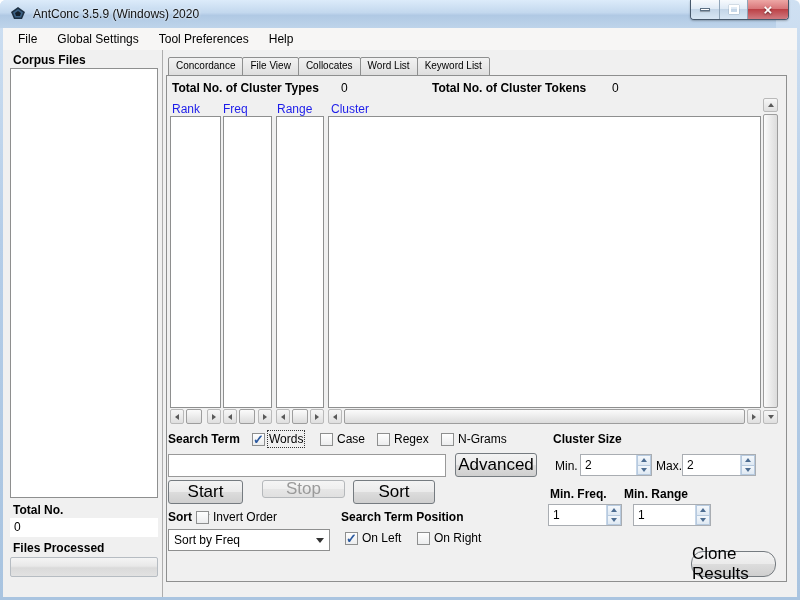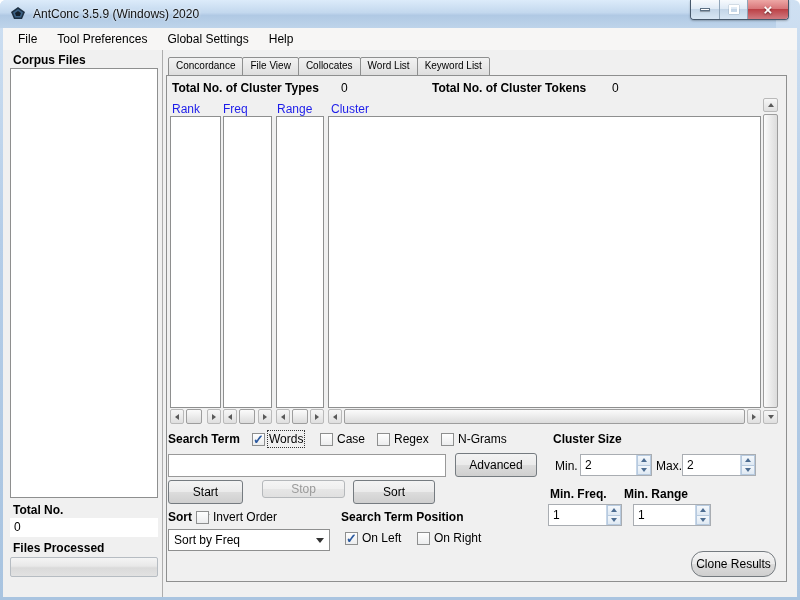--- a/index.html
+++ b/index.html
@@ -34,21 +34,21 @@
   
   .bodybg { position:absolute; left:3px; top:50px; width:794px; height:547px; background:#f0f0f0; }
 
   .b { font-weight:bold; }
   .lbl { position:absolute; font-size:12px; white-space:nowrap; }
   .bluehdr { color:#1d1dea; }
   .box { position:absolute; background:#fff; border:1px solid #8e8f8f; }
   .fieldplain { position:absolute; background:#fff; }
 
   .btn { position:absolute; display:flex; align-items:center; justify-content:center;
-         font-size:12px; border:1px solid #757b80; border-radius:3px;
+         font-size:17px; border:1px solid #757b80; border-radius:3px;
          background:linear-gradient(#f3f3f3,#ebebeb 48%,#dcdcdc 52%,#cfcfcf); cursor:default; }
   .btn.disabled { color:#9a9a9a; border-color:#b5b8bb;
          background:linear-gradient(#f5f5f5,#efefef 48%,#e6e6e6 52%,#e0e0e0); }
 
   .cb { position:absolute; width:13px; height:13px; background:linear-gradient(#fefefe,#ecedee);
         border:1px solid #8e8f8f; }
   .cb.on::after { content:"✓"; position:absolute; left:0px; top:-2px; font-size:13px; font-weight:bold; color:#2c5aa0; }
   .dotted { outline:1px dotted #333; outline-offset:1px; }
 
   .spin { position:absolute; background:#fff; border:1px solid #a9adb2; display:flex; }
@@ -113,22 +113,22 @@
           <span class="g-max"></span>
         </div>
       <div class="wbtn close" style="width:40px">
           <span class="g-close">×</span>
         </div>
     </div>
   </div>
 
   <div class="menubar">
     <span class="menu-item">File</span>
+    <span class="menu-item">Global Settings</span>
     <span class="menu-item">Tool Preferences</span>
-    <span class="menu-item">Global Settings</span>
     <span class="menu-item">Help</span>
   </div>
 
   <div class="bodybg"></div>
 
   <span class="lbl b" style="left:13px;top:53px">Corpus Files</span>
   <div class="box listbox" style="left:10px;top:68px;width:148px;height:430px"></div>
   <span class="lbl b" style="left:13px;top:503px">Total No.</span>
   <div class="fieldplain" style="left:10px;top:518px;width:148px;height:19px;padding:2px 0 0 4px">0</div>
   <span class="lbl b" style="left:13px;top:541px">Files Processed</span>

